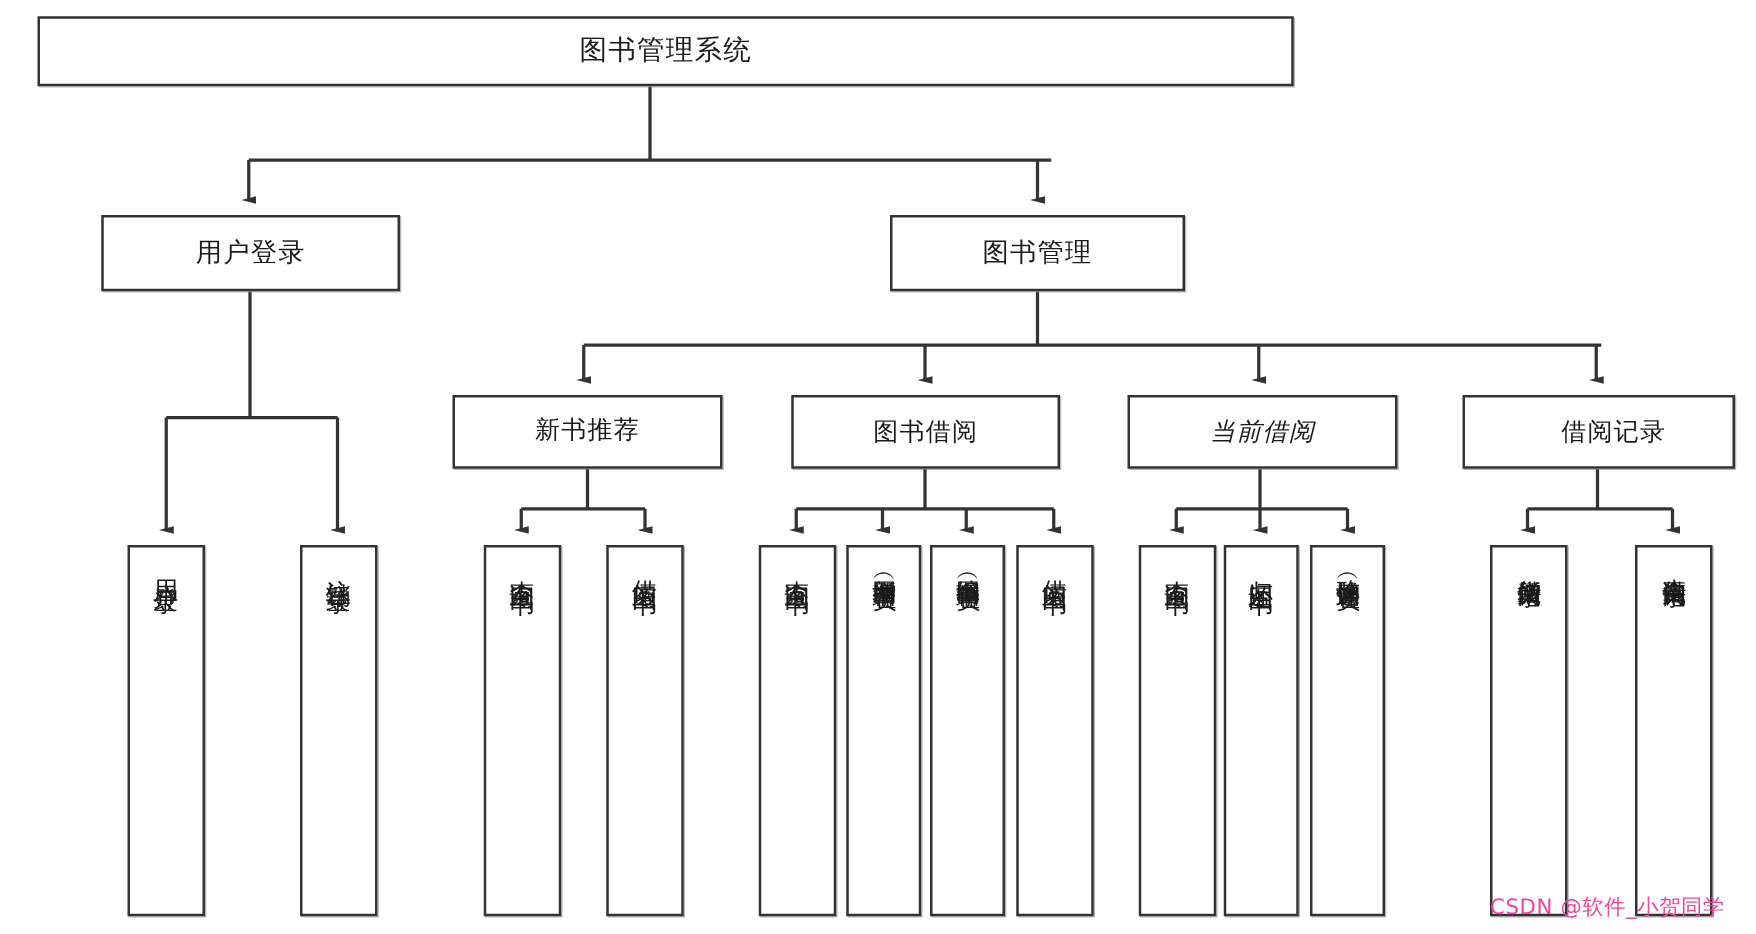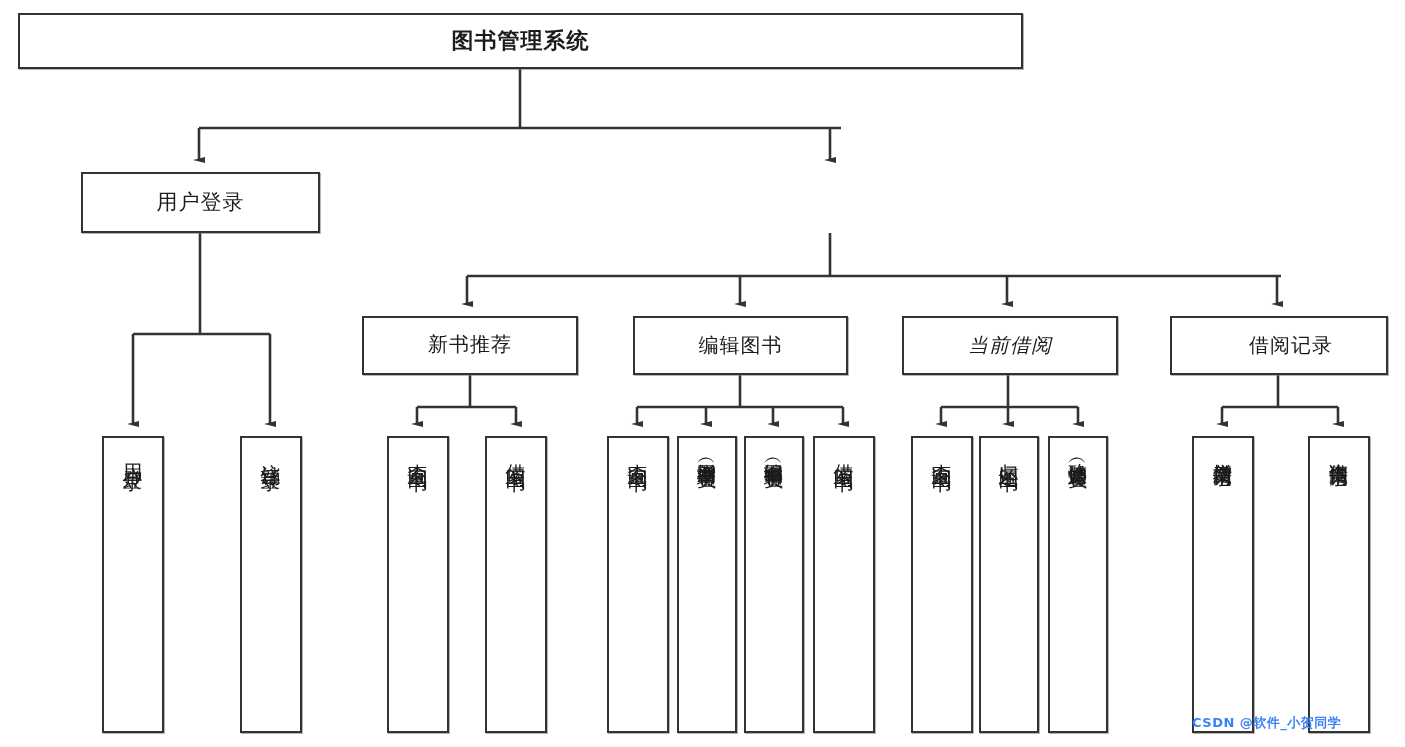--- a/index.html
+++ b/index.html
@@ -58,26 +58,25 @@
     letter-spacing: 3px;
     line-height: 1.1;
     white-space: nowrap;
   }
   .node.leaf.tall-label .node-label {
     font-size: 19px;
     letter-spacing: 1px;
   }
   .watermark {
     position: absolute;
-    color: #3b82f6;
-    font-size: 13px;
+    color: #ec4899;
+    font-size: 17px;
     letter-spacing: 0.5px;
     white-space: nowrap;
     user-select: none;
-    font-weight: bold;
   }
 </style>
 </head>
 <body>
 
 <div id="diagram-root">
 
   <svg id="edge-layer" viewBox="0 0 1405 747" width="1405" height="747" xmlns="http://www.w3.org/2000/svg">
     <defs>
       <marker id="arrowhead" markerWidth="10" markerHeight="12" refX="3" refY="6" orient="auto" markerUnits="userSpaceOnUse">
@@ -121,33 +120,36 @@
       <path d="M 1008 407 L 1008 424" marker-end="url(#arrowhead)"></path>
       <path d="M 1078 407 L 1078 424" marker-end="url(#arrowhead)"></path>
 
       <path d="M 1278 375 L 1278 407"></path>
       <path d="M 1222 407 L 1338 407"></path>
       <path d="M 1222 407 L 1222 424" marker-end="url(#arrowhead)"></path>
       <path d="M 1338 407 L 1338 424" marker-end="url(#arrowhead)"></path>
     </g>
   </svg>
 
-  <div class="node level-root" style="left:18px; top:13px; width:1005px; height:56px;font-weight:bold;">
+  <div class="node level-root" style="left:30px; top:13px; width:1005px; height:56px;">
     <span class="node-label">图书管理系统</span>
   </div>
 
   <div class="node level-2" style="left:81px; top:172px; width:239px; height:61px;">
     <span class="node-label">用户登录</span>
   </div>
+  <div class="node level-2" style="left:712px; top:172px; width:236px; height:61px;">
+    <span class="node-label">图书管理</span>
+  </div>
 
   <div class="node level-3" style="left:362px; top:316px; width:216px; height:59px;font-family:Liberation Mono, monospace;">
     <span class="node-label">新书推荐</span>
   </div>
   <div class="node level-3" style="left:633px; top:316px; width:215px; height:59px;">
-    <span class="node-label">编辑图书</span>
+    <span class="node-label">图书借阅</span>
   </div>
   <div class="node level-3" style="left:902px; top:316px; width:216px; height:59px;font-style:italic;">
     <span class="node-label">当前借阅</span>
   </div>
   <div class="node level-3" style="left:1170px; top:316px; width:218px; height:59px;padding-left:24px;">
     <span class="node-label">借阅记录</span>
   </div>
 
   <div class="node leaf" style="left:102px; top:436px; width:62px; height:297px;">
     <span class="node-label">用户登录</span>

